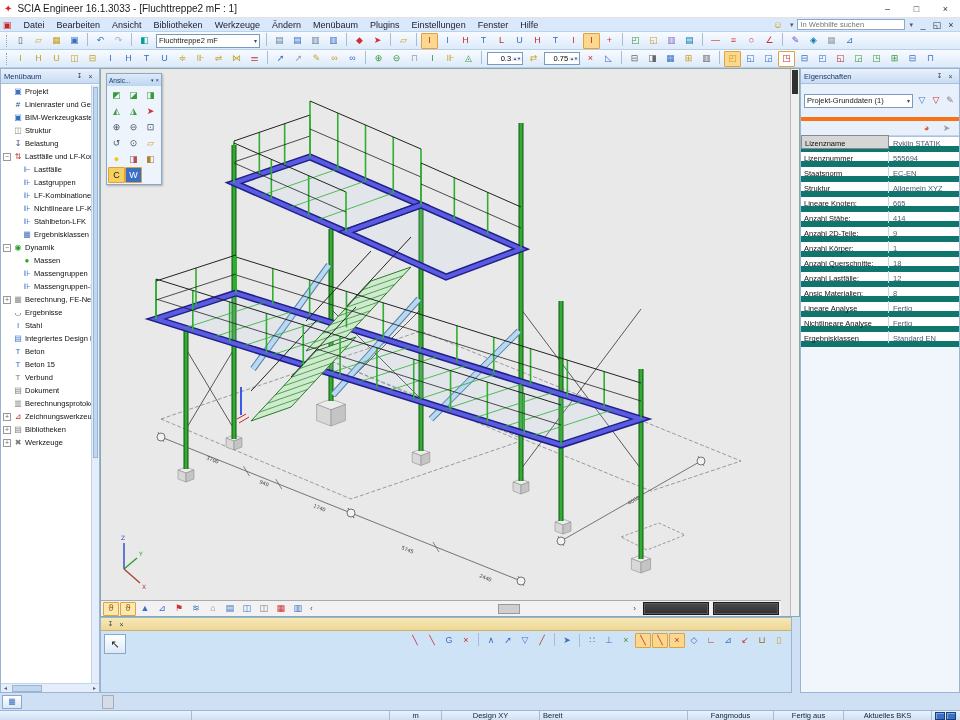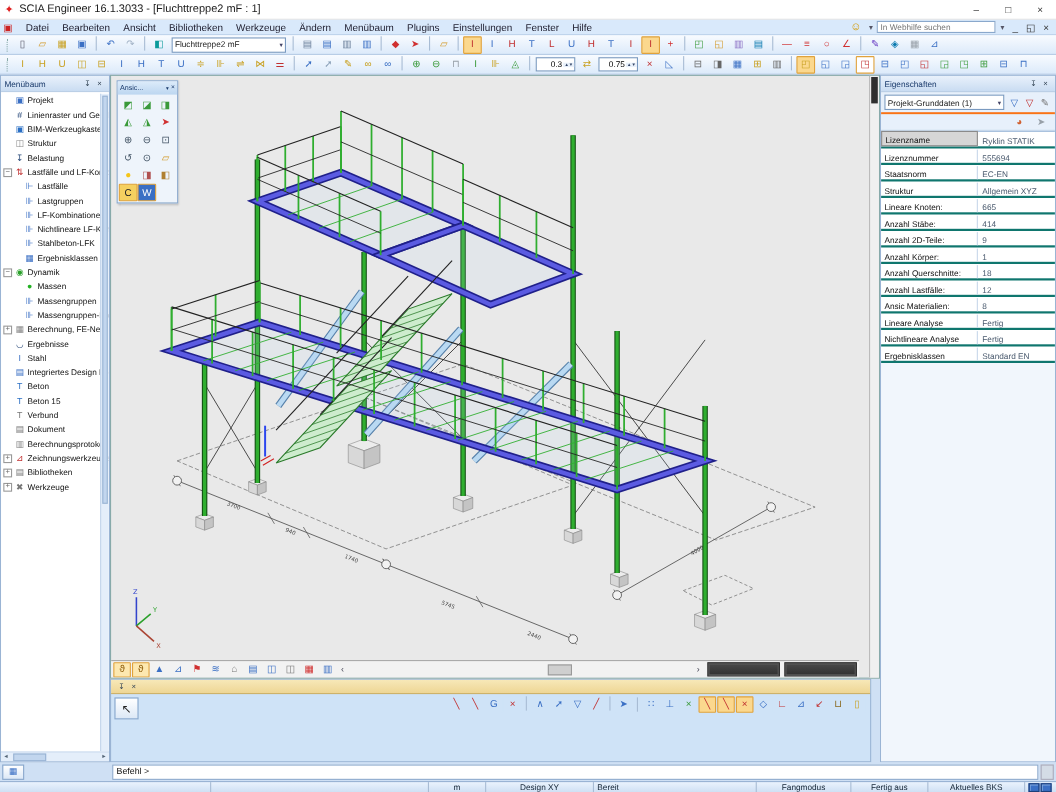--- a/index.html
+++ b/index.html
@@ -74,26 +74,26 @@
   .command{flex:1;margin-right:8px;border:1px solid #9ab4d4;display:flex;flex-direction:column;background:#cfe3f7}
   .chead{height:13px;background:linear-gradient(#f7e8b8,#eed695);display:flex;align-items:center;font-size:7.5px;color:#333;padding:0 4px;border-bottom:1px solid #cdb26a}
   .chead .t{flex:1}
   .cbody{flex:1;position:relative}
   .cursorbtn{position:absolute;left:3px;top:3px;width:22px;height:20px;background:linear-gradient(#fff,#dce8f6);border:1px solid #8aa8cc;display:flex;align-items:center;justify-content:center;font-size:11px;color:#222}
   .cicons{position:absolute;right:4px;top:2px;display:flex;align-items:center;gap:1px}
   .cicons .tbtn{width:16px;height:15px;background:#cfe3f7}
   .cicons .tbtn.hl{background:#fbd88e}
   
   .right{width:160px}
-  .ptool{height:20px;display:flex;align-items:center;padding:0 2px;gap:1px;background:#e7f0fb;border-bottom:2px solid #f97316}
+  .ptool{height:37px;display:flex;align-items:center;padding:0 2px;gap:1px;background:#e7f0fb;border-bottom:4px solid #f97316}
   .ptool .combo{width:112px;margin:0 1px}
   .ptool .tbtn{width:14px;height:15px}
   .ptool2{height:15px;display:flex;align-items:center;justify-content:flex-end;padding:0 4px;gap:3px;background:#e7f0fb;border-bottom:1px solid #c2d4ea}
   .ptable{background:#fff;border-top:1px solid #aac2de}
-  .prow{display:flex;height:15px;border-bottom:2px solid #0f766e;font-size:7.5px;align-items:flex-end}
+  .prow{display:flex;height:15px;border-bottom:6px solid #0f766e;font-size:7.5px;align-items:center}
   .plab{width:88px;border-right:1px solid #c8d8ea;color:#111;padding:3px 0 0 3px;overflow:hidden;white-space:nowrap}
   .plab.sel{background:#d6d6d6;border:1px solid #8a8a8a}
   .pval{flex:1;color:#4a5a6e;padding:3px 0 0 4px;overflow:hidden;white-space:nowrap}
   .pfill{flex:1;background:#f1f6fc}
   
   .befehlrow{height:17px;display:flex;align-items:center;background:#cfe0f4;padding:1px 2px;gap:2px}
   .bico{width:20px;height:14px;background:linear-gradient(#fff,#dce8f6);border:1px solid #8aa8cc;display:flex;align-items:center;justify-content:center;font-size:8px}
   .bgap{width:76px;height:13px}
   .binput{flex:1;height:14px;background:#fff;border:1px solid #8aa8cc;font-size:8px;color:#111;display:flex;align-items:center;padding:0 3px}
   .bend{width:12px;height:14px;background:#d4dce6;border:1px solid #aab}
@@ -1090,23 +1090,20 @@
         </div>
       <div class="pfill"></div>
     </div>
   </div>
 
   <div class="befehlrow">
     <button class="bico">
         <span style="color:#3a6fc4">▦</span>
       </button>
     <span class="bgap"></span>
-    <div class="binput">
-      <span>Befehl &gt;</span>
-    </div>
     <span class="bend"></span>
   </div>
 
   <div class="statusbar">
     <span class="sseg" style="width:192px"></span>
     <span class="sseg" style="width:198px"></span>
     <span class="sseg" style="width:52px">m</span>
     <span class="sseg" style="width:98px">Design XY</span>
     <span class="sseg" style="flex:1;justify-content:flex-start">Bereit</span>
     <span class="sseg" style="width:86px">Fangmodus</span>

